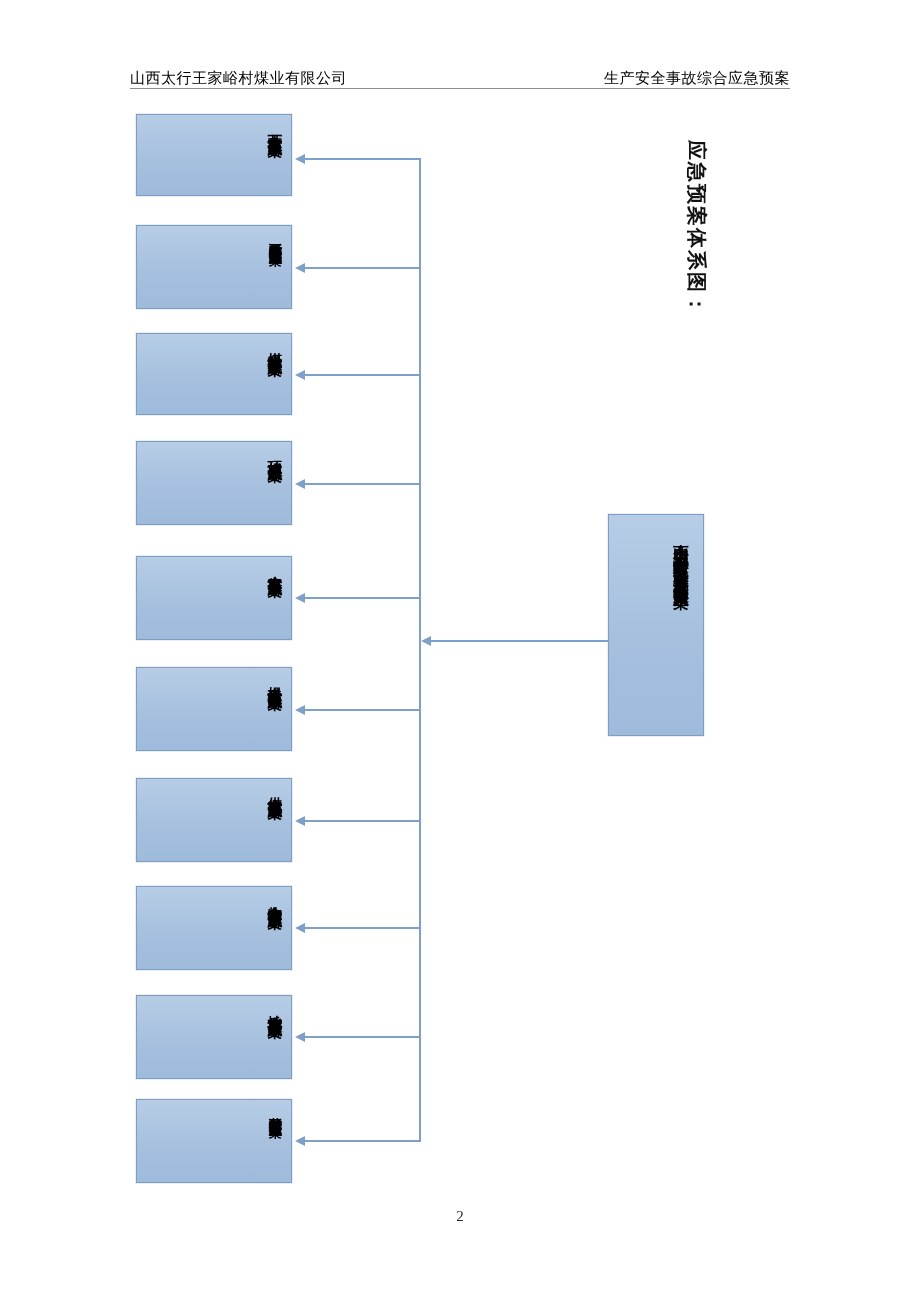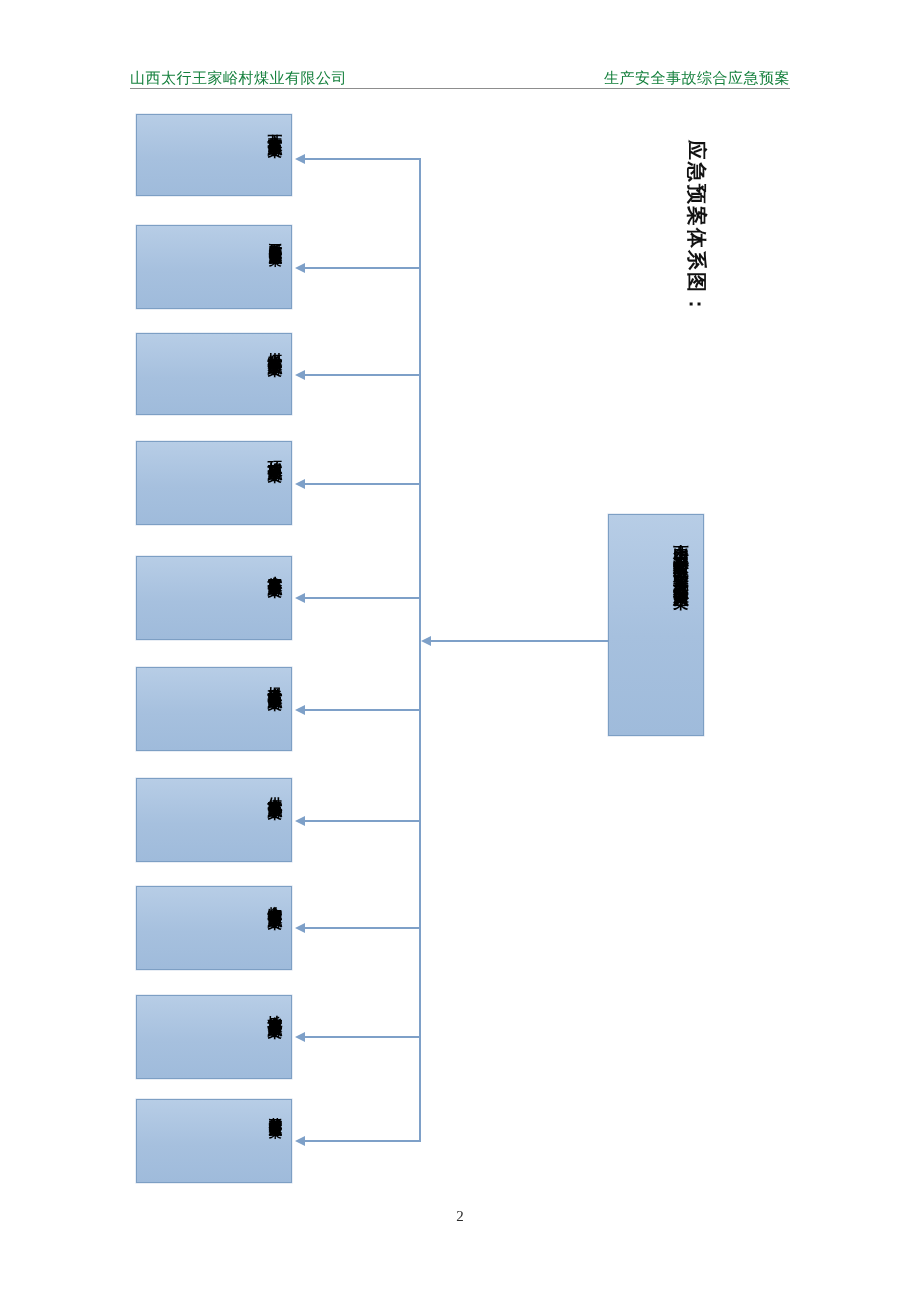--- a/index.html
+++ b/index.html
@@ -24,21 +24,21 @@
   .hdr {
     position: absolute;
     top: 60px;
     left: 130px;
     width: 660px;
     height: 28px;
     display: flex;
     justify-content: space-between;
     align-items: flex-end;
     font-size: 15px;
-    color: #15803d;
+    color: #000000;
     letter-spacing: 0.5px;
   }
   .hdr-rule {
     position: absolute;
     top: 88px;
     left: 130px;
     width: 660px;
     height: 0;
     border-top: 1.6px solid #8d8d8d;
   }

